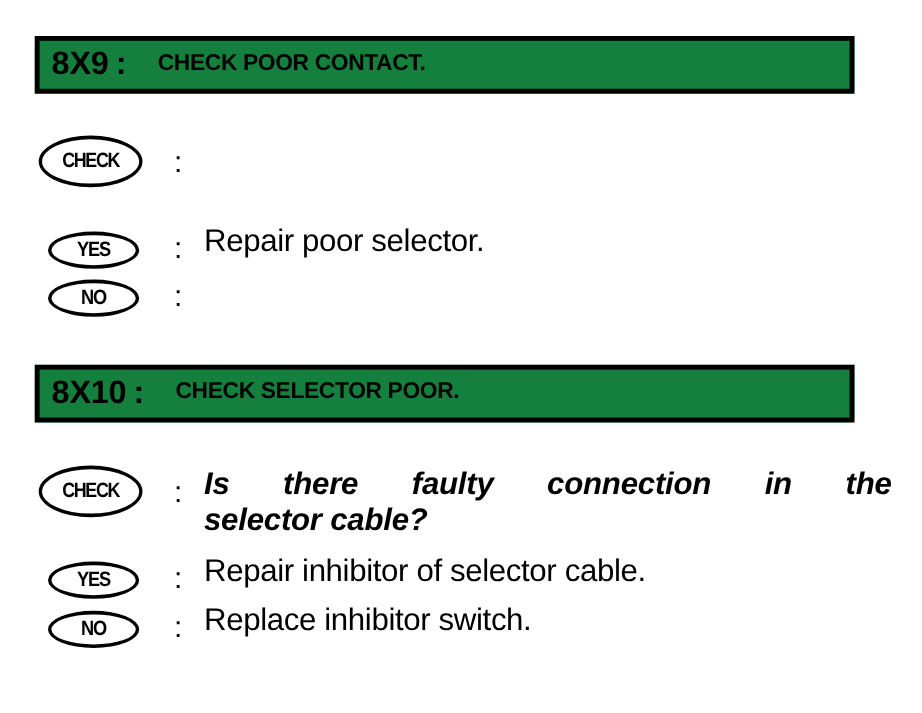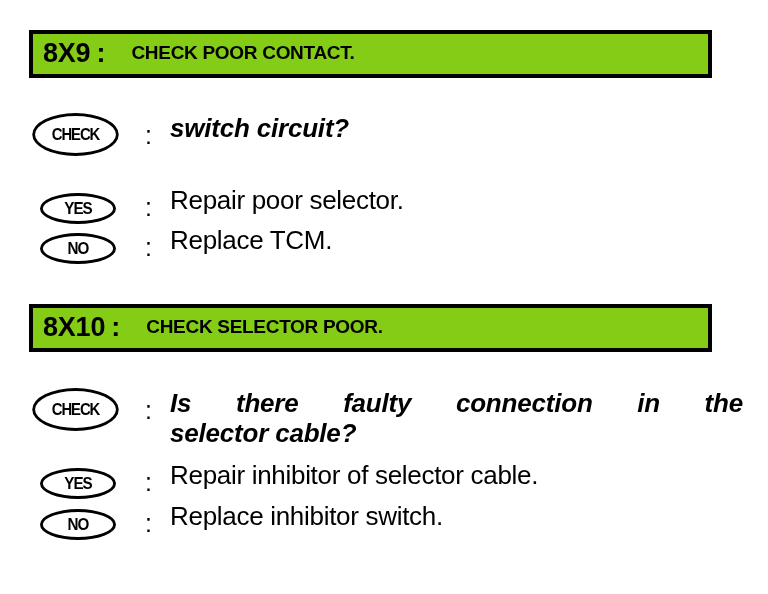--- a/index.html
+++ b/index.html
@@ -24,21 +24,21 @@
   }
 
   
   .step-box {
     position: absolute;
     left: 29px;
     width: 683px;
     height: 48px;
     border: 4px solid #000000;
     box-sizing: border-box;
-    background: #84cc16;
+    background: #15803d;
   }
   .step-box-inner {
     position: absolute;
     left: 10px;
     top: -1px;
     right: 6px;
     height: 100%;
     display: flex;
     align-items: center;
     white-space: nowrap;
@@ -160,43 +160,39 @@
     </div>
   </div>
 
   <div class="row" style="top:113px; height:70px;">
     <div class="badge badge-check">
       <span class="badge-label">CHECK</span>
     </div>
     <span class="row-colon" style="top:8px;">:</span>
     <div class="row-body" style="top:0; width:573px;">
       <p class="question">
-        <span class="q-line-last">switch circuit?</span>
       </p>
     </div>
   </div>
 
   <div class="row" style="top:191px; height:36px;">
     <div class="badge badge-yn">
       <span class="badge-label">YES</span>
     </div>
     <span class="row-colon" style="top:2px;">:</span>
     <div class="row-body" style="top:-4px;">
       <p class="answer">Repair poor selector.</p>
     </div>
   </div>
 
   <div class="row" style="top:231px; height:36px;">
     <div class="badge badge-yn">
       <span class="badge-label">NO</span>
     </div>
     <span class="row-colon" style="top:2px;">:</span>
-    <div class="row-body" style="top:-4px;">
-      <p class="answer">Replace TCM.</p>
-    </div>
   </div>
 
   <div class="step-box" style="top:304px;text-align:center;">
     <div class="step-box-inner">
       <span class="step-code">8X10</span>
       <span class="step-colon">:</span>
       <span class="step-title">CHECK SELECTOR POOR.</span>
     </div>
   </div>
 

